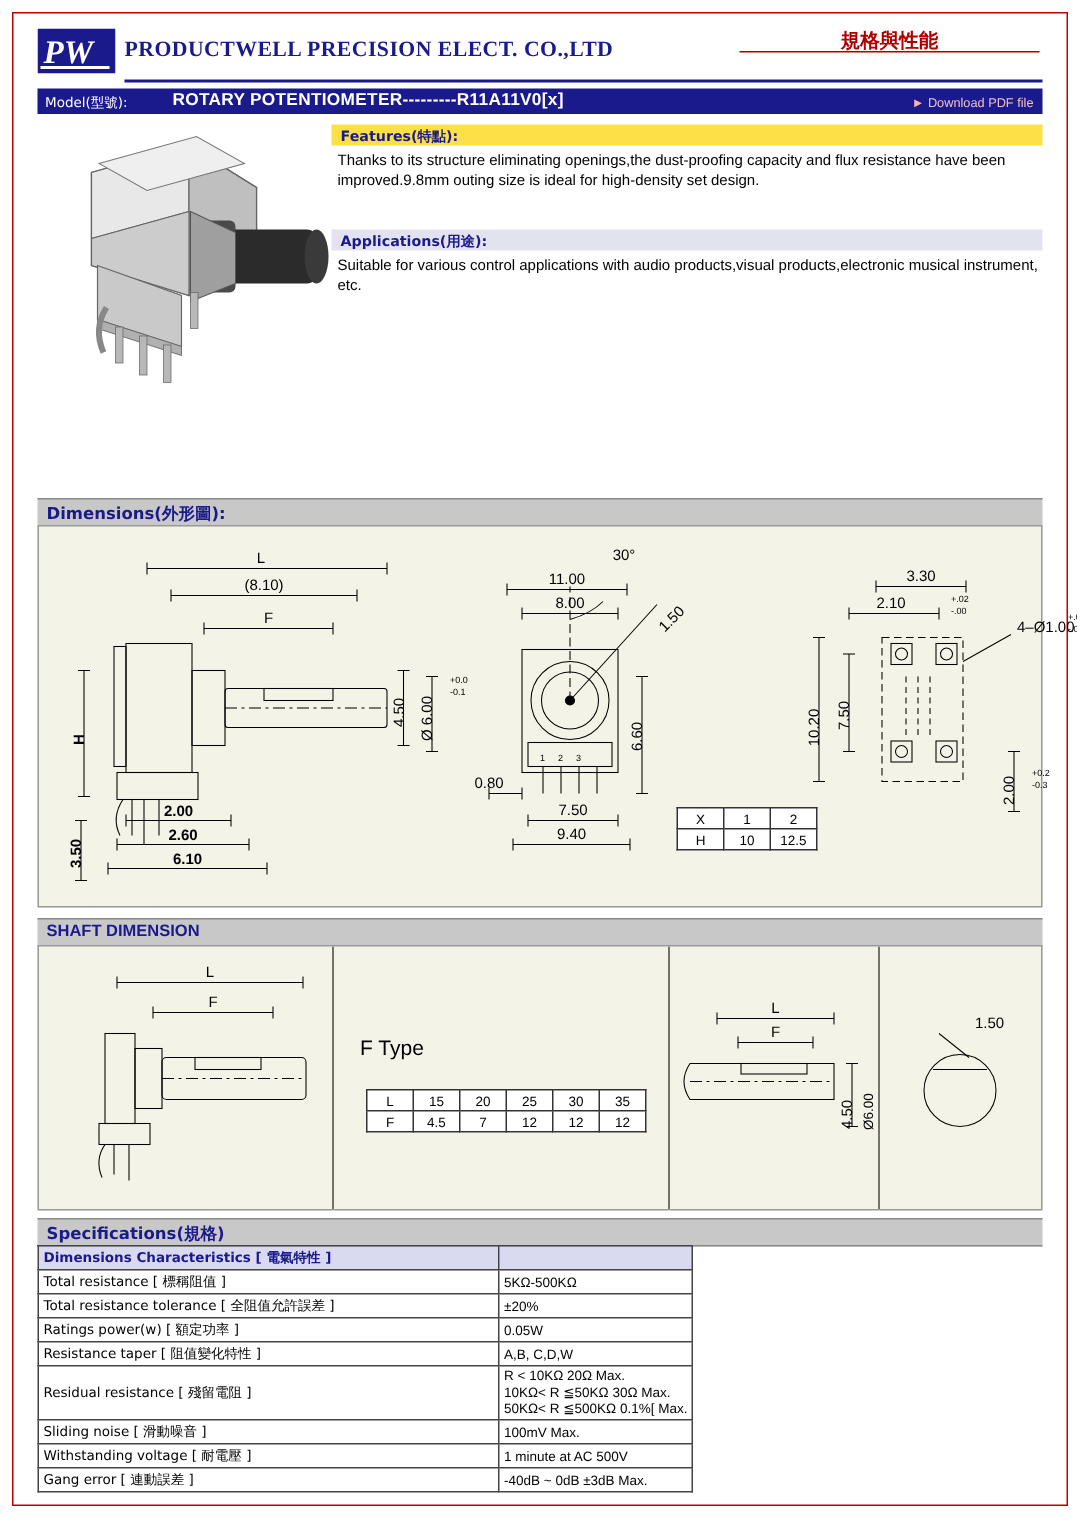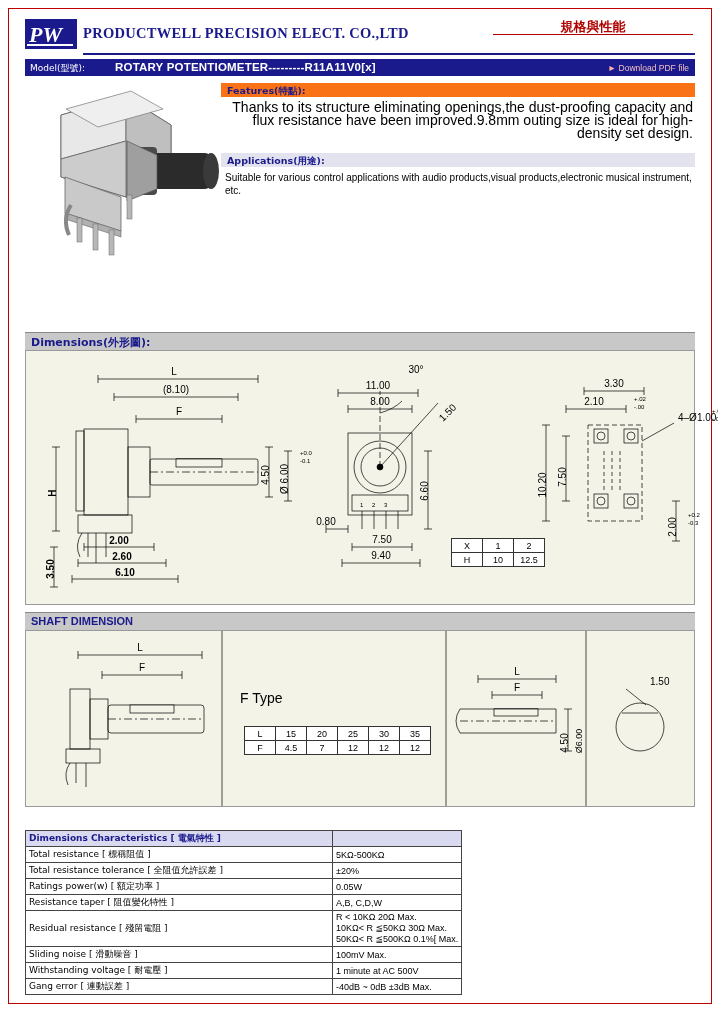--- a/index.html
+++ b/index.html
@@ -69,28 +69,28 @@
     position:absolute; right:6px; top:3.5px; font-size:8.5px; color:#f0c0c0;
   }
   .modelbar .m-pdf .tri { color:#ffb0b0; }
 
   
   .prodimg {
     position:absolute; left:18px; top:72px; width:190px; height:178px;
   }
   .feat-bar {
     position:absolute; left:208px; top:70px; right:12px; height:14px;
-    background:#f97316;
+    background:#fde047;
   }
   .feat-bar span {
     position:absolute; left:6px; top:2px; font-size:9.5px; font-weight:bold; color:#1a1a8c;
   }
   .feat-text {
     position:absolute; left:212px; top:88px; right:14px;
-    font-size:14px; line-height:13px; color:#000;text-align:right;
+    font-size:10px; line-height:13px; color:#000;
   }
   .app-bar {
     position:absolute; left:208px; top:140px; right:12px; height:14px;
     background:#e3e3ef;
   }
   .app-bar span {
     position:absolute; left:6px; top:2px; font-size:9.5px; font-weight:bold; color:#1a1a8c;
   }
   .app-text {
     position:absolute; left:212px; top:158px; right:14px;
@@ -490,20 +490,23 @@
           <td>4.5</td>
           <td>7</td>
           <td>12</td>
           <td>12</td>
           <td>12</td>
         </tr>
       </tbody>
     </table>
   </div>
 
+  <div class="secbar specbar">
+    <span class="cjk">Specifications(規格)</span>
+  </div>
 
   <table class="spectbl">
     <tbody>
       <tr class="hdr">
         <td class="lab cjk" colspan="1">Dimensions Characteristics [ 電氣特性 ]</td>
         <td></td>
       </tr>
       <tr>
         <td class="lab cjk">Total resistance [ 標稱阻值 ]</td>
         <td>5KΩ-500KΩ</td>

